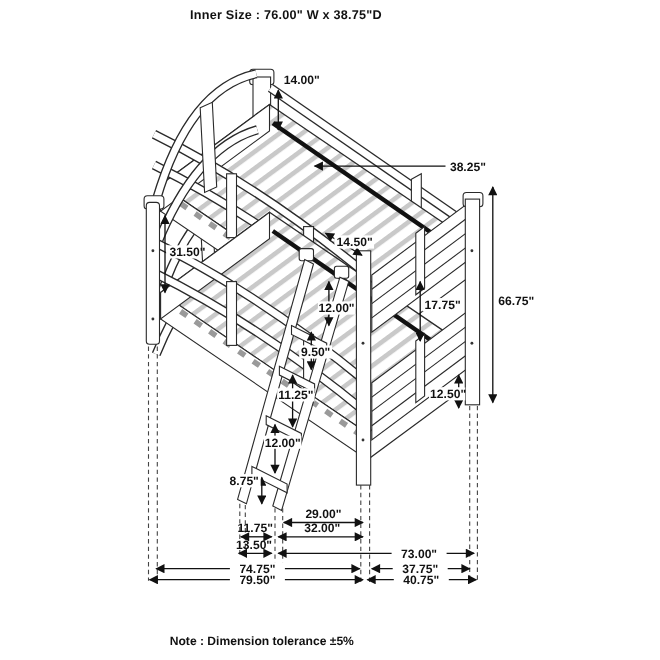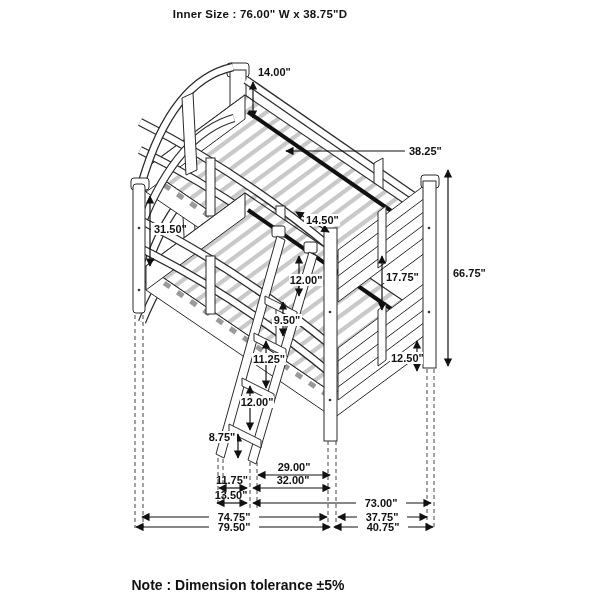--- a/index.html
+++ b/index.html
@@ -1,21 +1,21 @@
 <!DOCTYPE html>
 <html><head>
 <meta charset="utf-8">
 <style>
   html,body{margin:0;padding:0;background:#fff;}
   #stage{position:relative;width:600px;height:600px;background:#fff;overflow:hidden;
          font-family:"Liberation Sans",sans-serif;}
   .title{position:absolute;top:8px;left:0;width:520px;text-align:center;
          font-size:11.5px;font-weight:bold;color:#111;letter-spacing:.2px;}
   .note{position:absolute;top:577px;left:0;width:476px;text-align:center;
-        font-size:14px;font-weight:bold;color:#111;}
+        font-size:11px;font-weight:bold;color:#111;}
   svg text{font-family:"Liberation Sans",sans-serif;font-weight:bold;font-size:11px;fill:#111;}
   .ro{fill:none;stroke:#2a2a2a;stroke-width:8.5;}
   .ri{fill:none;stroke:#fff;stroke-width:6;}
   .tl{fill:none;stroke:#2a2a2a;stroke-width:1;}
   .sh{fill:#fff;stroke:#2a2a2a;stroke-width:1;}
   .deck{fill:url(#slats);stroke:#2a2a2a;stroke-width:1.2;}
   .notch{fill:none;stroke:#9a9a9a;stroke-width:5;stroke-dasharray:7 9;}
   .dash{fill:none;stroke:#444;stroke-width:1;stroke-dasharray:4 3;}
   .dim{fill:none;stroke:#111;stroke-width:1.2;}
   .strip{fill:none;stroke:#111;stroke-width:4;}

